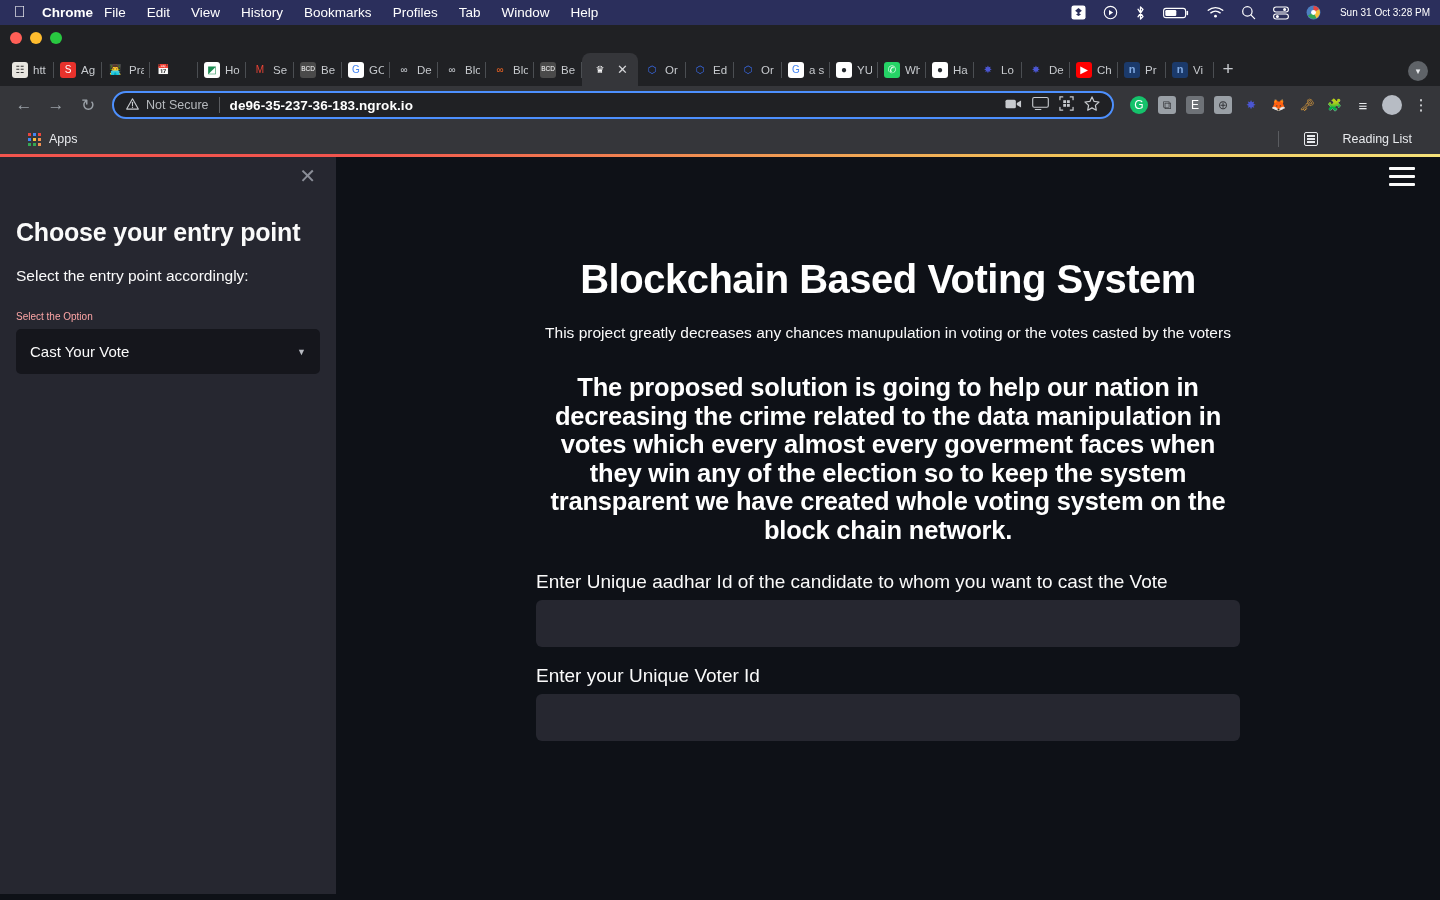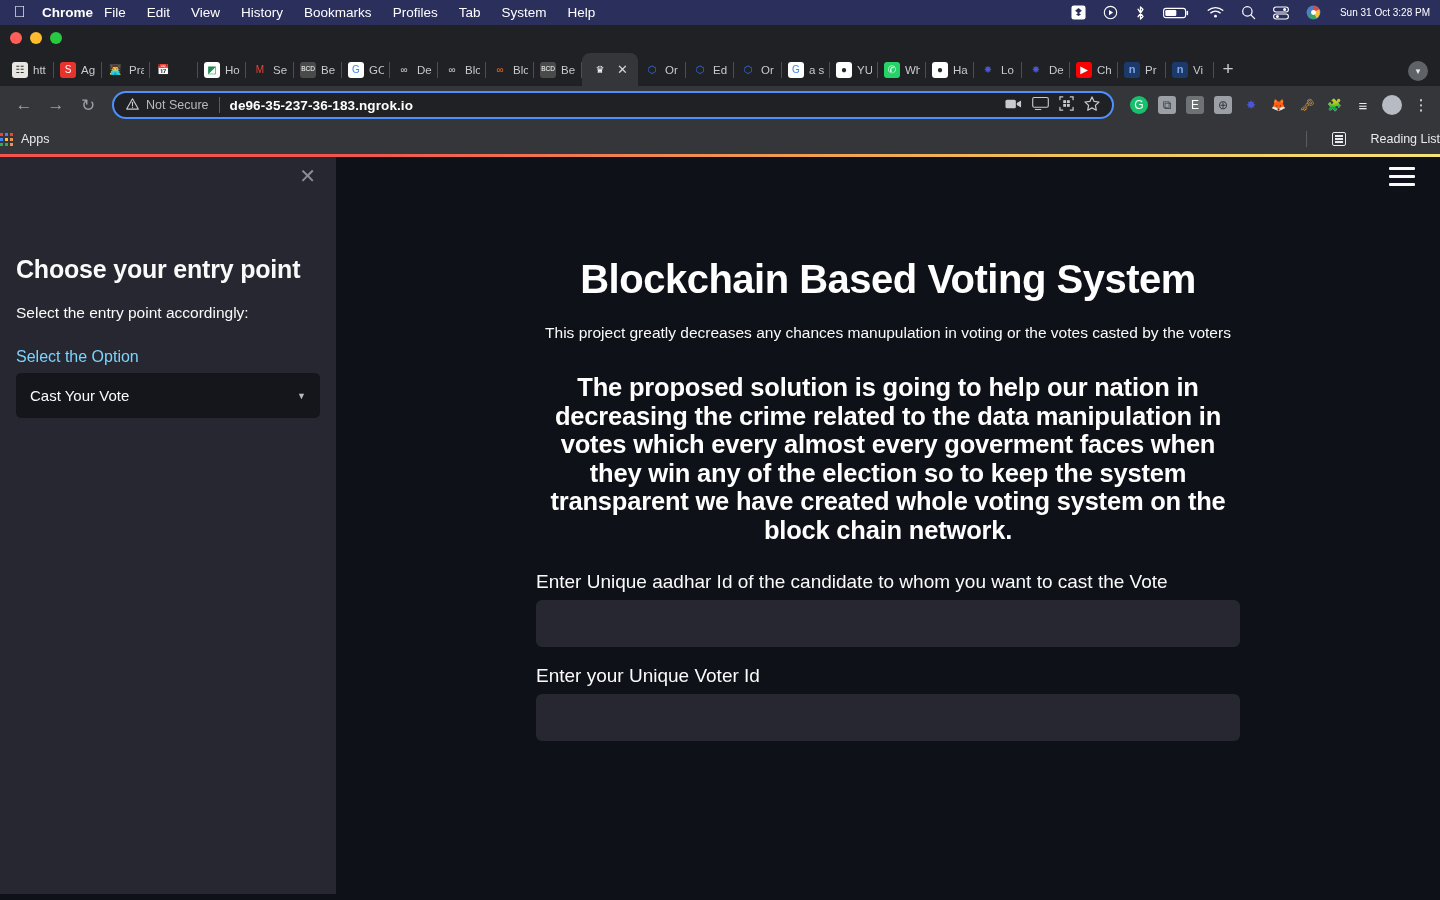--- a/index.html
+++ b/index.html
@@ -154,21 +154,21 @@
   #omni-actions { margin-left: auto; display: flex; align-items: center; gap: 10px; padding-right: 4px; color: #c7cace; }
   #ext-icons { display: flex; align-items: center; gap: 10px; padding-left: 6px; }
   .ext { width: 18px; height: 18px; display: inline-flex; align-items: center; justify-content: center; font-size: 12px; border-radius: 3px; }
 
   
   #bookmarkbar {
     height: 30px;
     background: #35363a;
     display: flex;
     align-items: center;
-    padding: 0 0;
+    padding: 0 28px;
     color: #e8eaed;
     font-size: 12.5px;
     gap: 8px;
   }
   #apps-grid {
     display: grid;
     grid-template-columns: repeat(3, 3px);
     grid-template-rows: repeat(3, 3px);
     gap: 2px;
   }
@@ -205,36 +205,36 @@
     padding: 0 16px;
   }
   #sidebar-close {
     position: absolute;
     top: 12px; right: 20px;
     color: #8b8e98;
     font-size: 20px;
     line-height: 1;
     font-weight: 300;
   }
-  #sidebar-inner { padding-top: 101px; }
+  #sidebar-inner { padding-top: 64px; }
   #sidebar h2 {
     color: #fafafa;
     font-size: 25px;
     font-weight: 700;
     letter-spacing: -0.2px;
     margin-bottom: 20px;
   }
   .side-sub {
     color: #fafafa;
     font-size: 15.5px;
     margin-bottom: 26px;
   }
   .side-label {
-    color: #7dd3fc;
-    font-size: 16px;
+    color: #fca5a5;
+    font-size: 10px;
     margin-bottom: 7px;
   }
   #select-box {
     background: #15161c;
     border-radius: 5px;
     height: 45px;
     display: flex;
     align-items: center;
     padding: 0 14px;
     color: #fafafa;
@@ -334,21 +334,21 @@
 <div id="menubar">
   <span class="apple"></span>
   <span class="menu-item bold">Chrome</span>
   <span class="menu-item">File</span>
   <span class="menu-item">Edit</span>
   <span class="menu-item">View</span>
   <span class="menu-item">History</span>
   <span class="menu-item">Bookmarks</span>
   <span class="menu-item">Profiles</span>
   <span class="menu-item">Tab</span>
-  <span class="menu-item">System</span>
+  <span class="menu-item">Window</span>
   <span class="menu-item">Help</span>
 
   <div id="menubar-right">
     <span class="status-icon">
       <svg width="15" height="15" viewBox="0 0 16 16">
           <rect x="0.5" y="0.5" width="15" height="15" rx="2.5" fill="#fff"></rect>
           <path d="M8 3.2 4.4 6.1 8 9 11.6 6.1z" fill="#2b2f5c"></path>
           <path d="M5.4 10 8 11.8 10.6 10 8 8.3z" fill="#2b2f5c"></path>
         </svg>
     </span>

